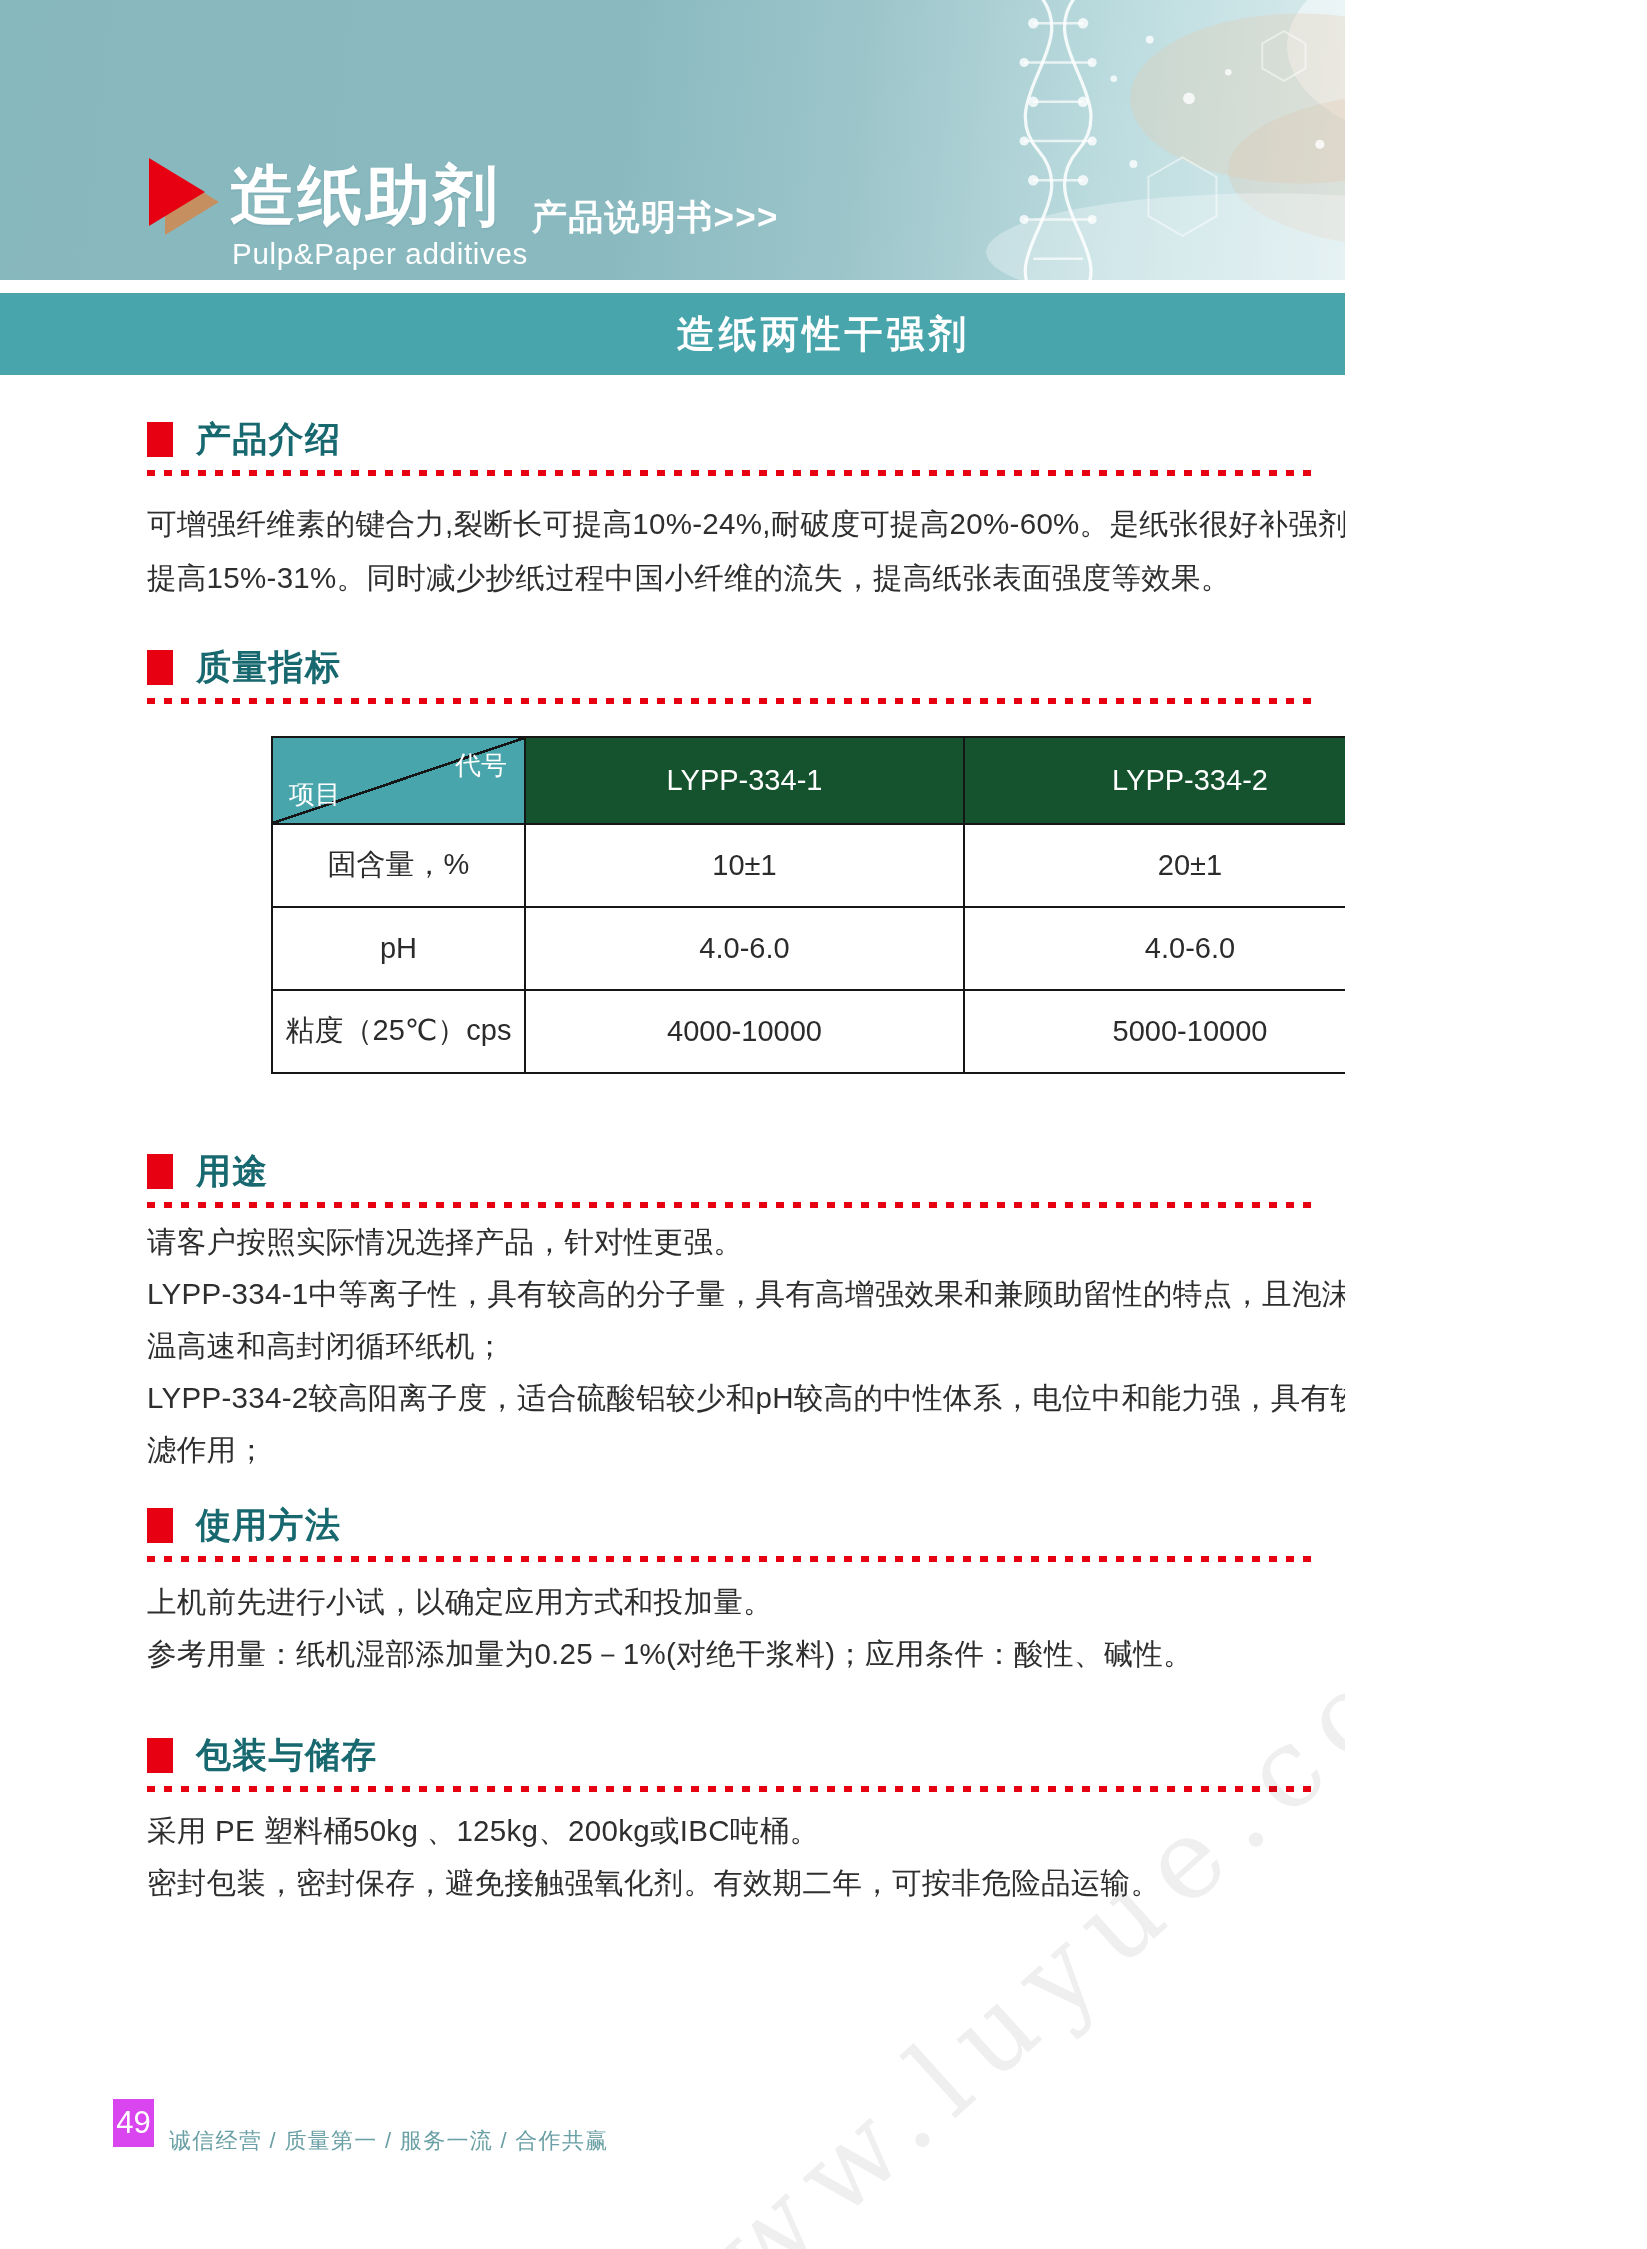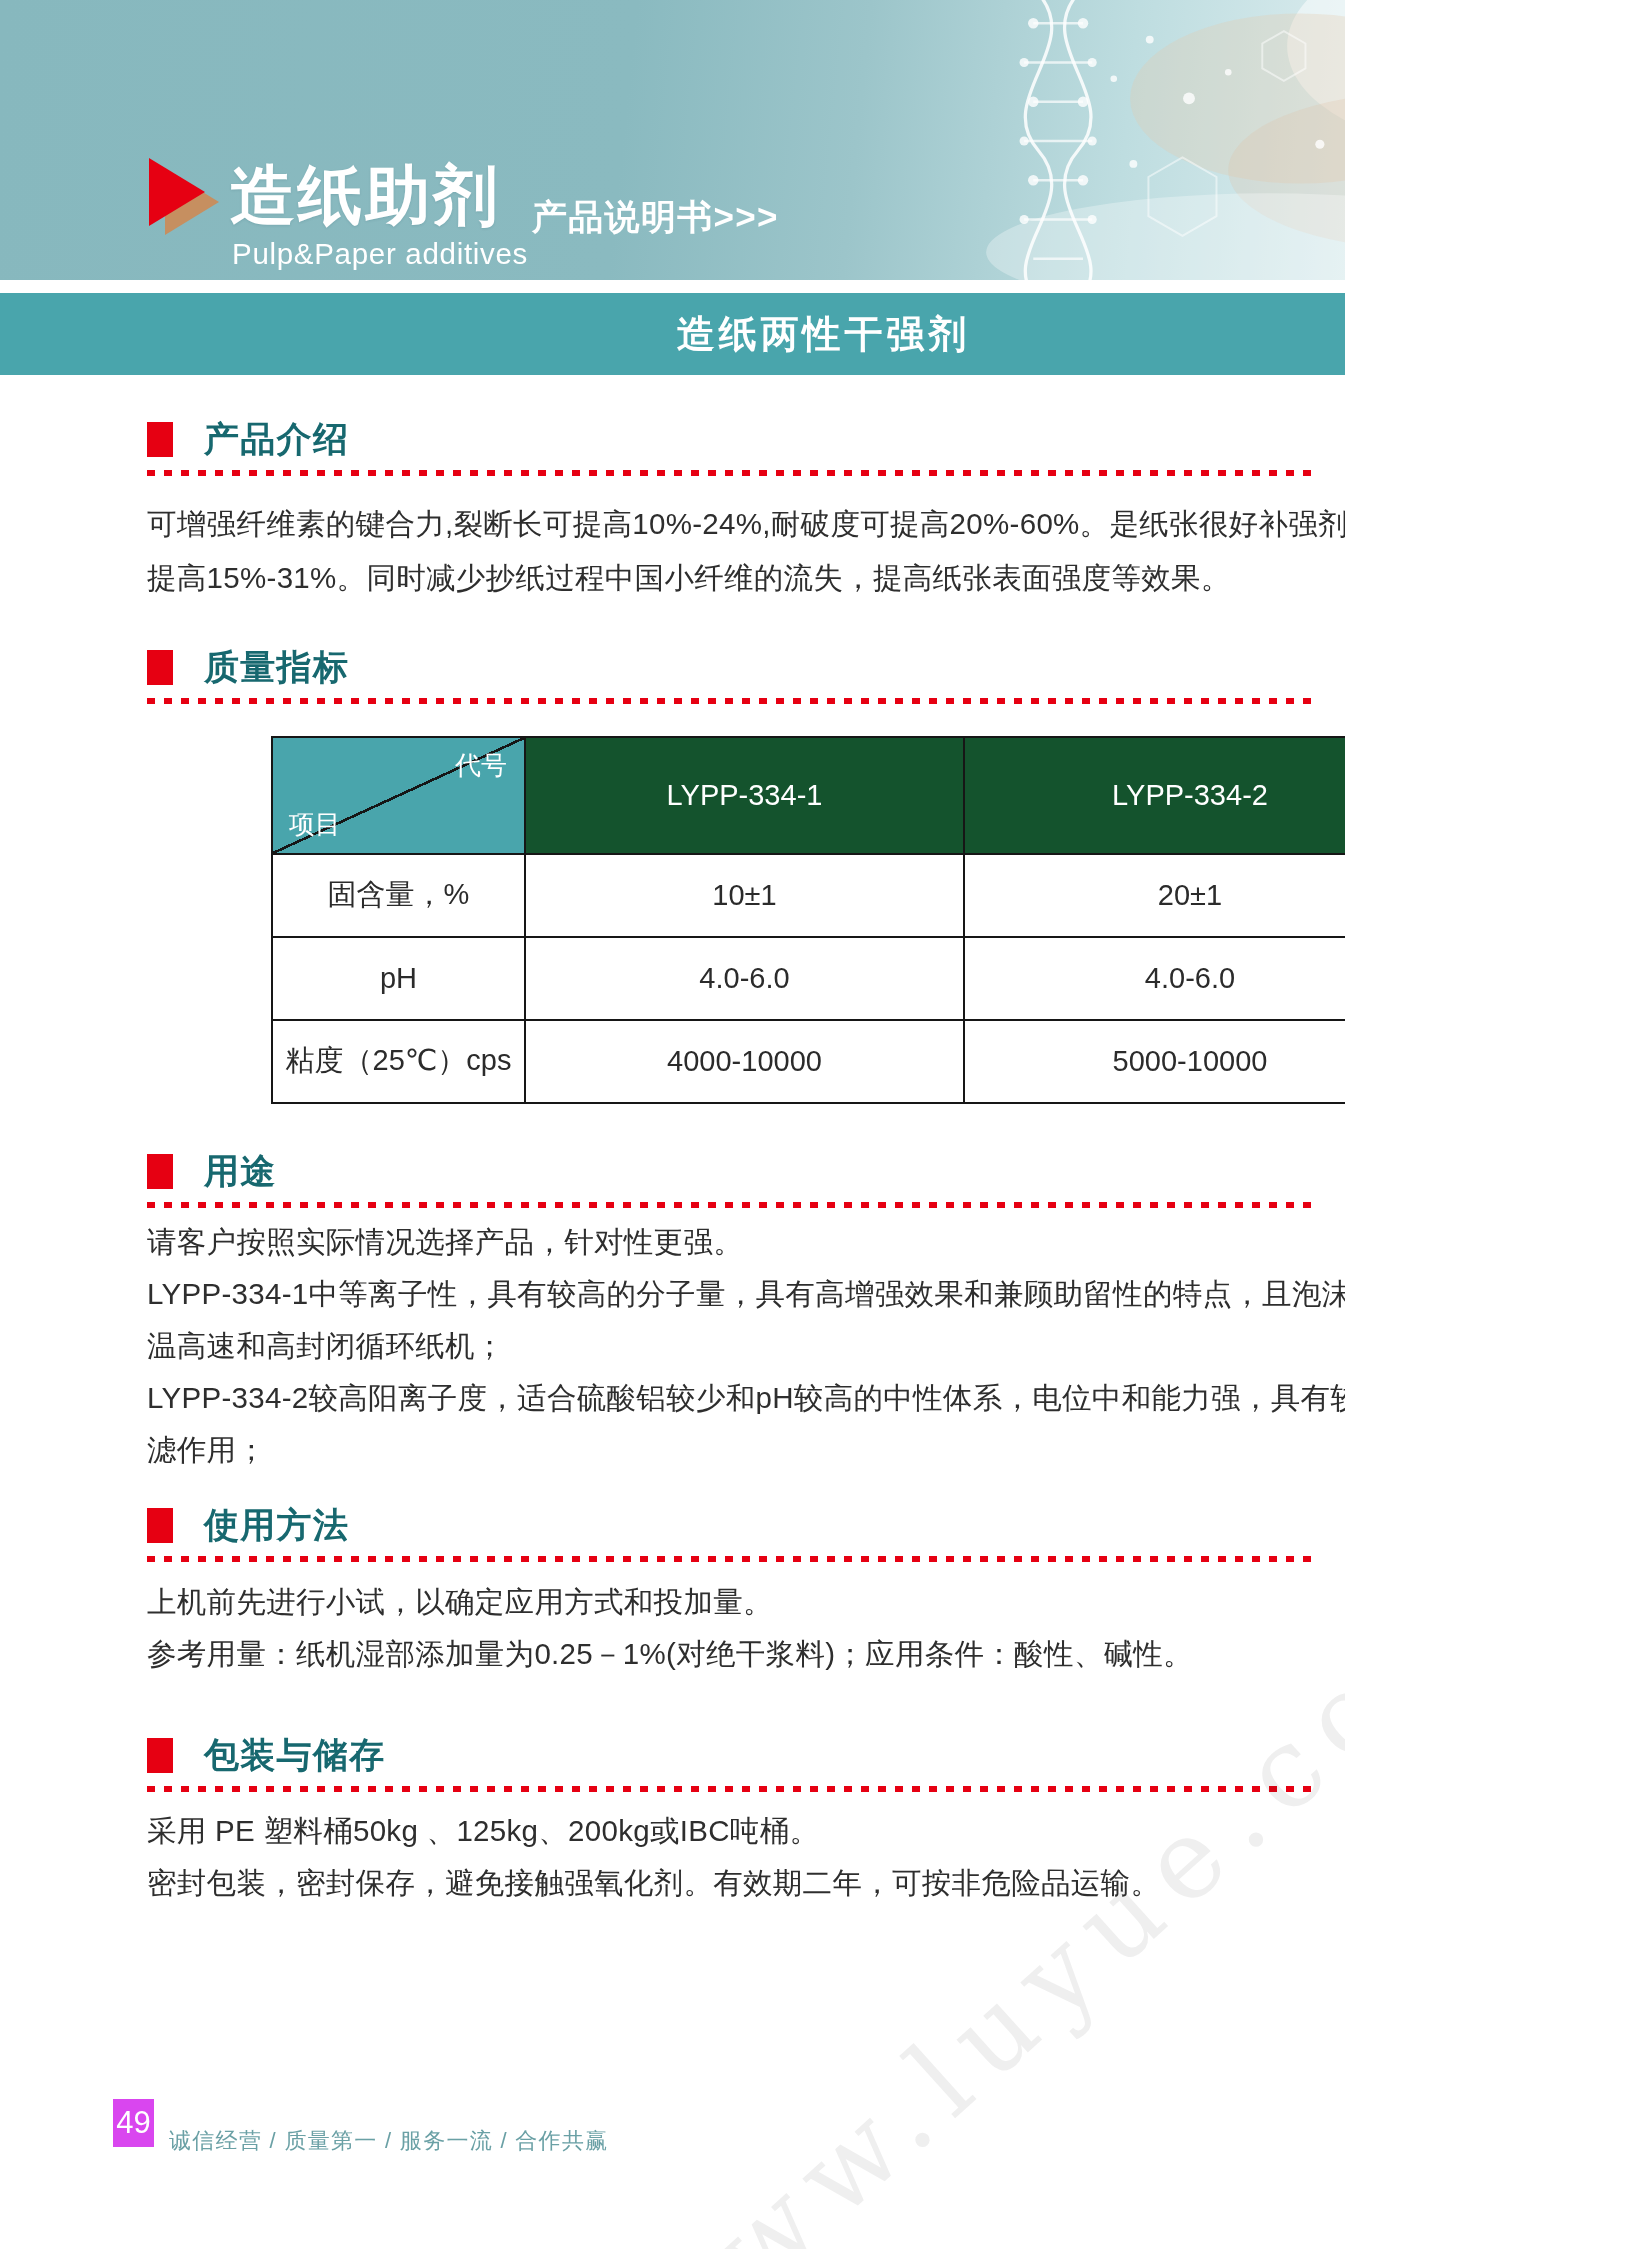--- a/index.html
+++ b/index.html
@@ -43,41 +43,41 @@
 
   
   .banner {
     position:absolute; left:0; top:293px; width:1647px; height:82px;
     background:#49a5ac; display:flex; align-items:center; justify-content:center;font-family:Liberation Mono, monospace;
   }
   .banner-title { color:#ffffff; font-size:38px; font-weight:700; letter-spacing:3.9px; }
 
   
   .sec { position:absolute; left:147px; width:1385px; }
-  .sec-head { display:flex; align-items:center; gap:31px; height:38px; }
+  .sec-head { display:flex; align-items:center; gap:23px; height:38px; }
   .red-sq { width:26px; height:35px; background:#e60012; flex:0 0 auto; }
   .sec-title { margin:0; font-size:35px; font-weight:700; color:#17686f; letter-spacing:1.3px; }
   .dotline {
     margin-top:11.8px; height:5.9px; width:1172px;
     background:repeating-linear-gradient(90deg,#e60012 0 7.9px,transparent 7.9px 17px);
   }
   .body-text {
     margin:0; font-size:29.5px; line-height:54px; color:#2e2e2e; letter-spacing:0.3px;
   }
   .lines p { margin:0; font-size:29.5px; line-height:52px; color:#2e2e2e; letter-spacing:0.3px; }
 
   
   .qtable {
     border-collapse:collapse; table-layout:fixed;
     margin-top:32px; margin-left:124px; width:1143px;
   }
   .qtable td { border:2px solid #161616; text-align:center; vertical-align:middle; height:79px; font-size:29px; color:#2b2b2b; }
   .qtable .thead td { background:#14532d; color:#ffffff; font-weight:400; }
   .corner {
-    position:relative; padding:18px;
+    position:relative; padding:3px;
     background:
       linear-gradient(to bottom right,
         transparent calc(50% - 1.3px), #161616 calc(50% - 1.3px),
         #161616 calc(50% + 1.3px), transparent calc(50% + 1.3px)) #49a5ac !important;
   }
   .corner-top { position:absolute; top:10.5px; right:17px; font-size:26px; color:#ffffff; }
   .corner-bottom { position:absolute; bottom:10.5px; left:15.7px; font-size:26px; color:#ffffff; }
 
   
   .page-badge {

